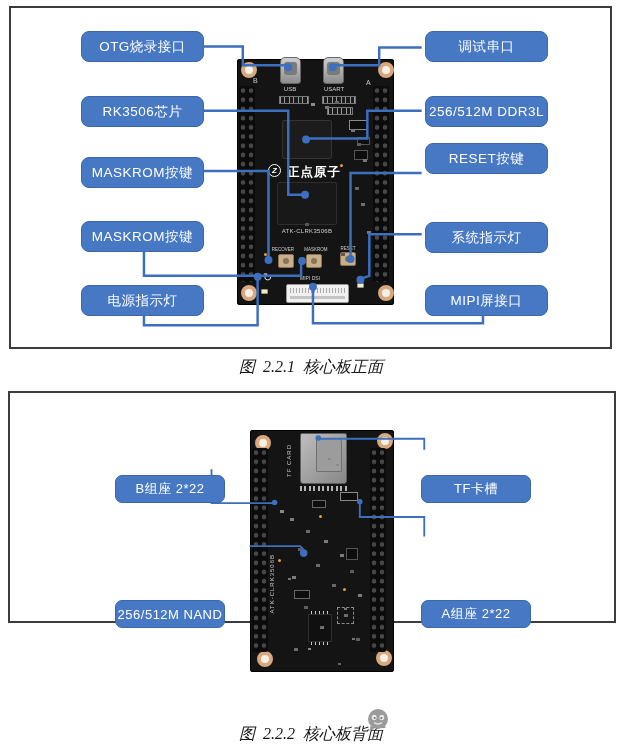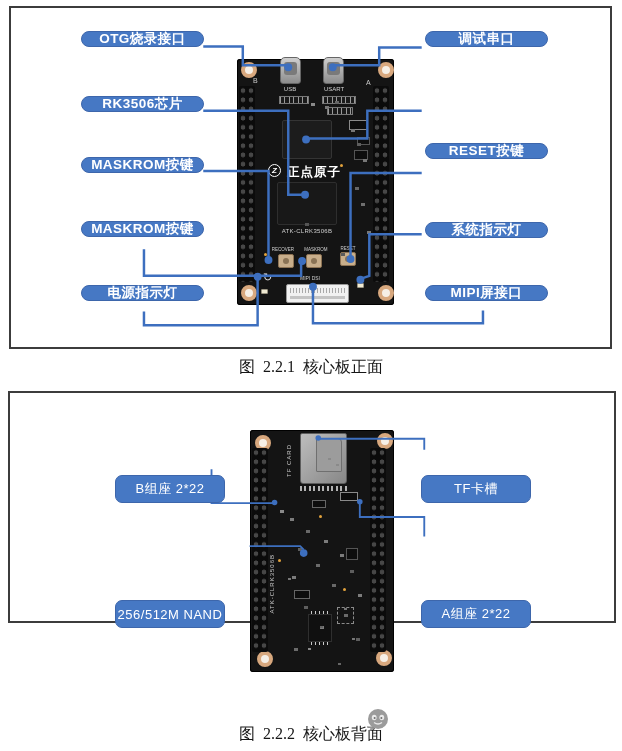--- a/index.html
+++ b/index.html
@@ -7,29 +7,29 @@
               font-family:"Liberation Sans", sans-serif; }
   .page { position:relative; width:622px; height:751px; background:#fff; }
 
   
   .figbox { position:absolute; background:#fff; border:2px solid #3c3c3c; }
   #fig1 { left:9px;  top:6px;   width:603px; height:343px; }
   #fig2 { left:8px;  top:391px; width:608px; height:232px; }
 
   .caption { position:absolute; left:0; width:622px; text-align:center;
              font-family:"Liberation Serif", serif; font-size:16px; color:#161616;
-             white-space:pre; }
+             white-space:pre;font-style:italic; }
   #cap1 { top:357px; }
   #cap2 { top:724px; }
 
   
   .lbl { position:absolute; background:#4678C4; border:1px solid #3D66AB;
          border-radius:8px; color:#fff; display:flex; align-items:center;
          justify-content:center; font-size:13.5px; letter-spacing:.5px; }
-  .lbl.f1 { width:123px; height:16px;font-weight:bold; }
+  .lbl.f1 { width:123px; height:31px; }
   .lbl.f2 { width:110px; height:28px; border-radius:7px; font-size:13px; }
 
   .lines { position:absolute; left:0; top:0; width:100%; height:100%; pointer-events:none; }
 
   
   .board { position:absolute; background:#141414; border-radius:3px;
            box-shadow:0 0 0 1px #000 inset; }
   #board1 { left:226px; top:51px; width:157px; height:246px; }
   #board2 { left:240px; top:37px; width:144px; height:242px; }
 
@@ -202,20 +202,21 @@
       </g>
     </svg>
 
     <div class="lbl f1" style="left:70px;top:23px">OTG烧录接口</div>
     <div class="lbl f1" style="left:70px;top:88px">RK3506芯片</div>
     <div class="lbl f1" style="left:70px;top:149px">MASKROM按键</div>
     <div class="lbl f1" style="left:70px;top:213px">MASKROM按键</div>
     <div class="lbl f1" style="left:70px;top:277px">电源指示灯</div>
 
     <div class="lbl f1" style="left:414px;top:23px">调试串口</div>
+    <div class="lbl f1" style="left:414px;top:88px">256/512M DDR3L</div>
     <div class="lbl f1" style="left:414px;top:135px">RESET按键</div>
     <div class="lbl f1" style="left:414px;top:214px">系统指示灯</div>
     <div class="lbl f1" style="left:414px;top:277px">MIPI屏接口</div>
   </div>
 
   <div class="caption" id="cap1">图  2.2.1  核心板正面</div>
 
   <div class="figbox" id="fig2">
 
     <div class="board" id="board2">

